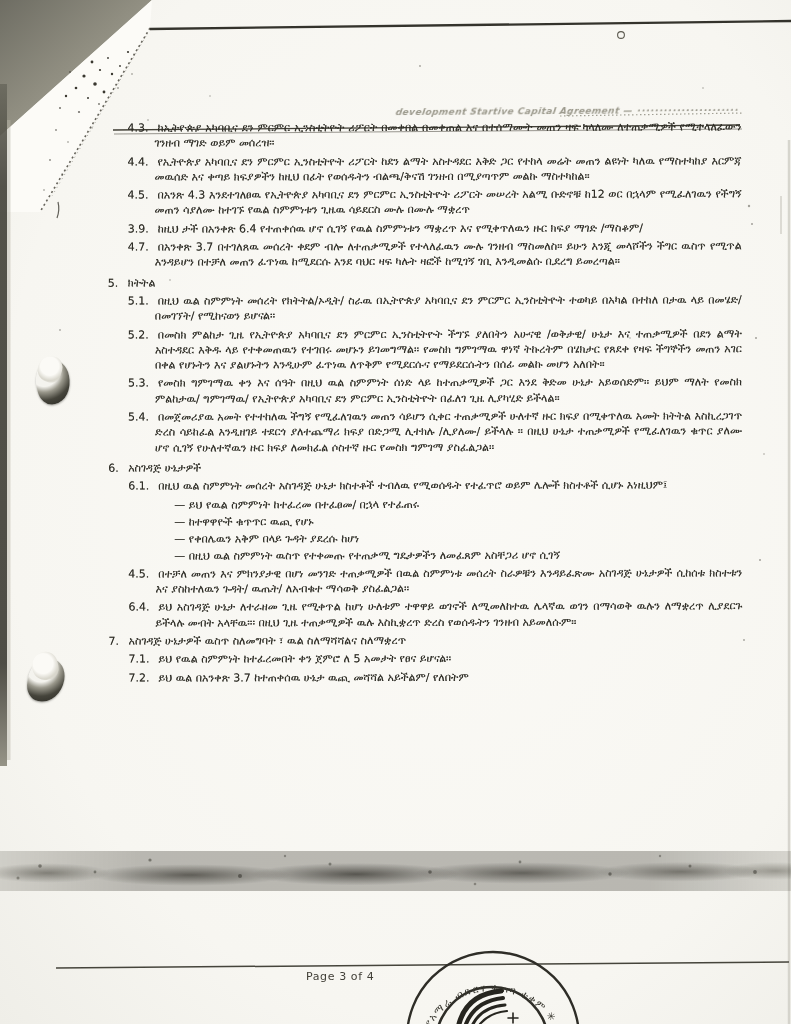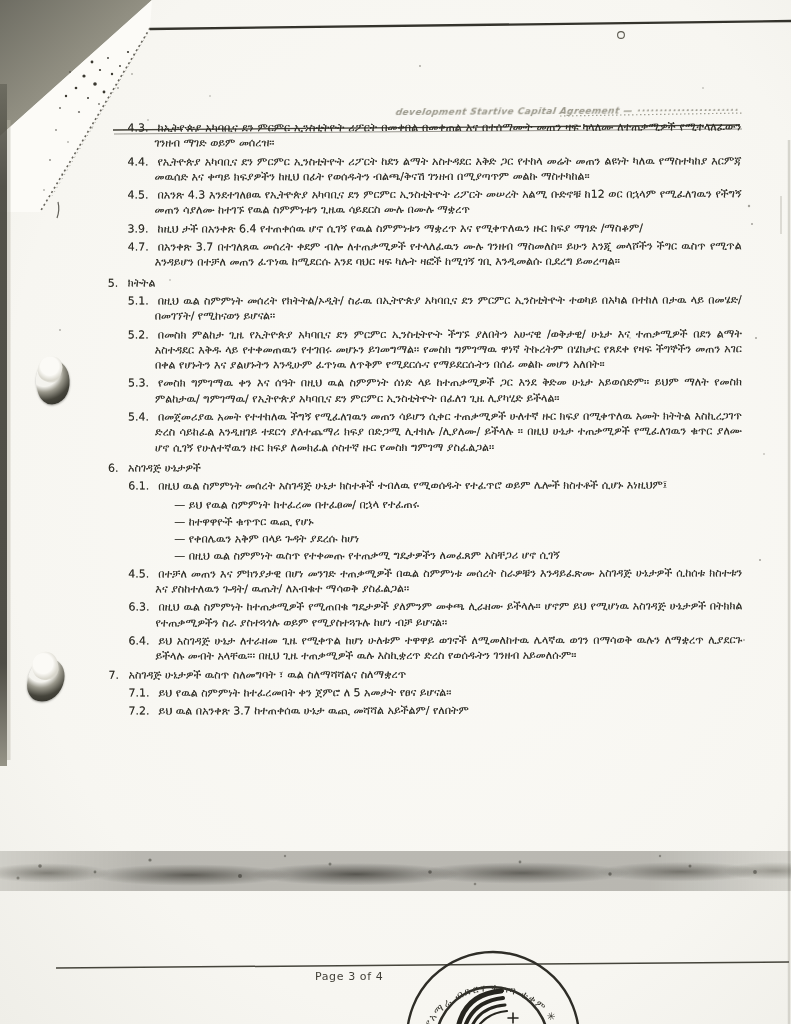--- a/index.html
+++ b/index.html
@@ -50,21 +50,21 @@
       radial-gradient(ellipse 90px 14px at 6% 55%, rgba(60,58,50,.50), rgba(60,58,50,0) 70%),
       radial-gradient(ellipse 140px 15px at 24% 60%, rgba(42,40,34,.62), rgba(42,40,34,0) 72%),
       radial-gradient(ellipse 150px 16px at 45% 58%, rgba(38,36,31,.66), rgba(38,36,31,0) 70%),
       radial-gradient(ellipse 150px 15px at 66% 55%, rgba(44,42,36,.60), rgba(44,42,36,0) 72%),
       radial-gradient(ellipse 120px 14px at 86% 52%, rgba(52,50,43,.52), rgba(52,50,43,0) 70%),
       radial-gradient(ellipse 70px 12px at 98% 50%, rgba(70,68,58,.40), rgba(70,68,58,0) 75%),
       linear-gradient(90deg, rgba(88,86,76,.22), rgba(66,64,56,.34) 18%, rgba(66,64,56,.34) 82%, rgba(95,93,82,.20));
   }
   
   .page-label{
-    position:absolute;left:315px;top:970px;z-index:2;
+    position:absolute;left:306px;top:970px;z-index:2;
     font-size:11px;letter-spacing:.6px;color:#413f37;filter:blur(.3px);
   }
   .stamp{position:absolute;left:397px;top:946px;z-index:3;}
 </style>
 </head>
 <body>
 
 <svg class="artifacts" width="791" height="1024" viewBox="0 0 791 1024">
   <defs>
     <linearGradient id="cornerGrad" x1="0" y1="0" x2="1" y2="1">
@@ -183,21 +183,20 @@
   <p class="item"><span class="num">5.3.</span><span>የመስክ ግምገማዉ ቀን እና ሰዓት በዚህ ዉል ስምምነት ሰነድ ላይ ከተጠቃሚዎች ጋር እንደ ቅድመ ሁኔታ አይወሰድም። ይህም ማለት የመስክ ምልከታዉ/ ግምገማዉ/ የኢትዮጵያ አካባቢና ደን ምርምር ኢንስቲትዮት በፈለገ ጊዜ ሊያካሂድ ይችላል።</span></p>
   <p class="item smallgap"><span class="num">5.4.</span><span>በመጀመሪያዉ አመት የተተከለዉ ችግኝ የሚፈለገዉን መጠን ሳይሆን ሲቀር ተጠቃሚዎች ሁለተኛ ዙር ክፍያ በሚቀጥለዉ አመት ክትትል እስኪረጋገጥ ድረስ ሳይከፈል እንዲዘገይ ተደርጎ ያለተጨማሪ ክፍያ በድጋሚ ሊተክሉ /ሊያለሙ/ ይችላሉ ። በዚህ ሁኔታ ተጠቃሚዎች የሚፈለገዉን ቁጥር ያለሙ ሆኖ ሲገኝ የሁለተኛዉን ዙር ክፍያ ለመክፈል ሶስተኛ ዙር የመስክ ግምገማ ያስፈልጋል።</span></p>
 
   <p class="heading"><span class="num">6.</span><span>አስገዳጅ ሁኔታዎች</span></p>
   <p class="item"><span class="num">6.1.</span><span>በዚህ ዉል ስምምነት መሰረት አስገዳጅ ሁኔታ ክስተቶች ተብለዉ የሚወሰዱት የተፈጥሮ ወይም ሌሎች ክስተቶች ሲሆኑ እነዚህም፤</span></p>
   <p class="bullet">— ይህ የዉል ስምምነት ከተፈረመ በተፈፀመ/ በኋላ የተፈጠሩ</p>
   <p class="bullet">— ከተዋዋዮች ቁጥጥር ዉጪ የሆኑ</p>
   <p class="bullet">— የቀበሌዉን አቅም በላይ ጉዳት ያደረሱ ከሆነ</p>
   <p class="bullet">— በዚህ ዉል ስምምነት ዉስጥ የተቀመጡ የተጠቃሚ ግዴታዎችን ለመፈጸም አስቸጋሪ ሆኖ ሲገኝ</p>
   <p class="item"><span class="num">4.5.</span><span>በተቻለ መጠን እና ምክንያታዊ በሆነ መንገድ ተጠቃሚዎች በዉል ስምምነቱ መሰረት ስራዎቹን እንዳይፈጽሙ አስገዳጅ ሁኔታዎች ሲከሰቱ ክስተቱን እና ያስከተለዉን ጉዳት/ ዉጤት/ ለአብቁተ ማሳወቅ ያስፈልጋል።</span></p>
-  <p class="item"><span class="num">6.3.</span><span>በዚህ ዉል ስምምነት ከተጠቃሚዎች የሚጠበቁ ግዴታዎች ያለምንም መቀጫ ሊራዘሙ ይችላሉ። ሆኖም ይህ የሚሆነዉ አስገዳጅ ሁኔታዎች በትክክል የተጠቃሚዎችን ስራ ያስተጓጎሉ ወይም የሚያስተጓጉሉ ከሆነ ብቻ ይሆናል።</span></p>
   <p class="item"><span class="num">6.4.</span><span>ይህ አስገዳጅ ሁኔታ ለተራዘመ ጊዜ የሚቀጥል ከሆነ ሁለቱም ተዋዋይ ወገኖች ለሚመለከተዉ ሌላኛዉ ወገን በማሳወቅ ዉሉን ለማቋረጥ ሊያደርጉ ይችላሉ መብት አላቸዉ።፡ በዚህ ጊዜ ተጠቃሚዎች ዉሉ እስኪቋረጥ ድረስ የወሰዱትን ገንዘብ አይመለሱም።</span></p>
 
   <p class="heading"><span class="num">7.</span><span>አስገዳጅ ሁኔታዎች ዉስጥ ስለመግባት ፣ ዉል ስለማሻሻልና ስለማቋረጥ</span></p>
   <p class="item"><span class="num">7.1.</span><span>ይህ የዉል ስምምነት ከተፈረመበት ቀን ጀምሮ ለ 5 አመታት የፀና ይሆናል።</span></p>
   <p class="item"><span class="num">7.2.</span><span>ይህ ዉል በአንቀጽ 3.7 ከተጠቀሰዉ ሁኔታ ዉጪ መሻሻል አይችልም/ የለበትም</span></p>
 </div>
 
 <div class="blob" style="left:34px;top:356px;width:40px;height:50px;">
   <div class="dark" style="left:2px;top:4px;width:34px;height:44px;transform:rotate(-12deg);"></div>
   <div class="lite" style="left:4px;top:0;width:24px;height:26px;transform:rotate(18deg);"></div>

